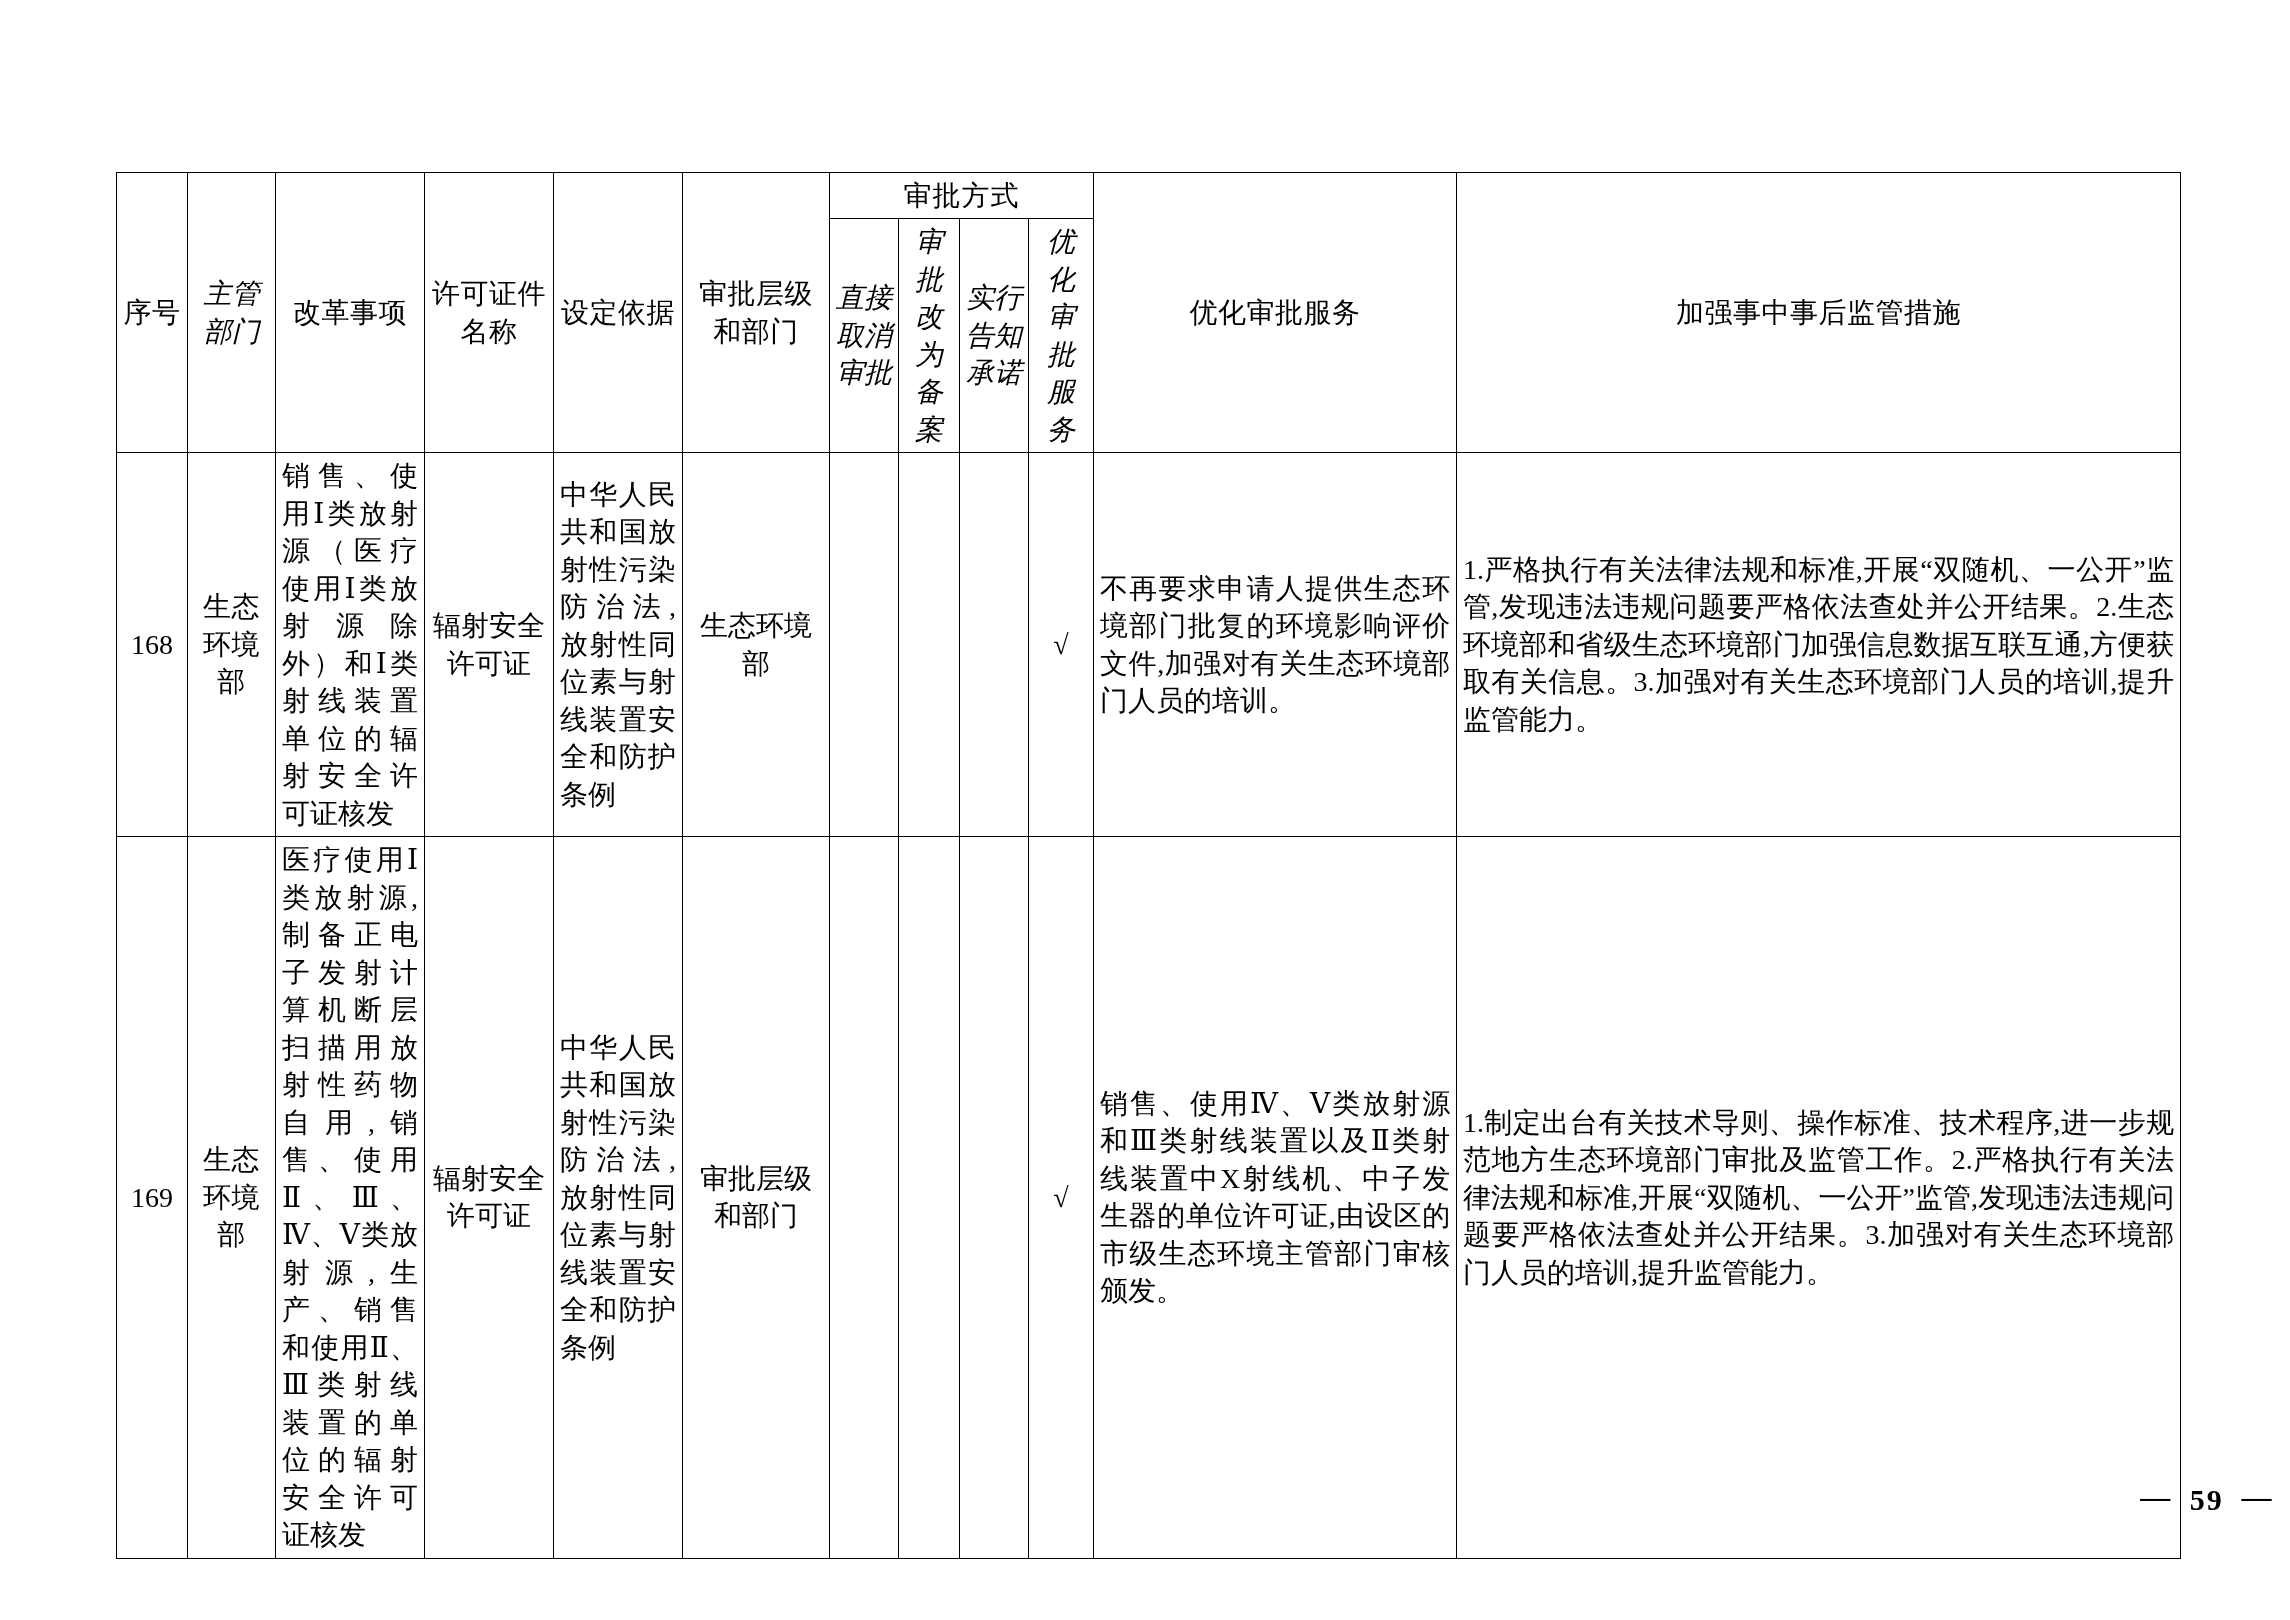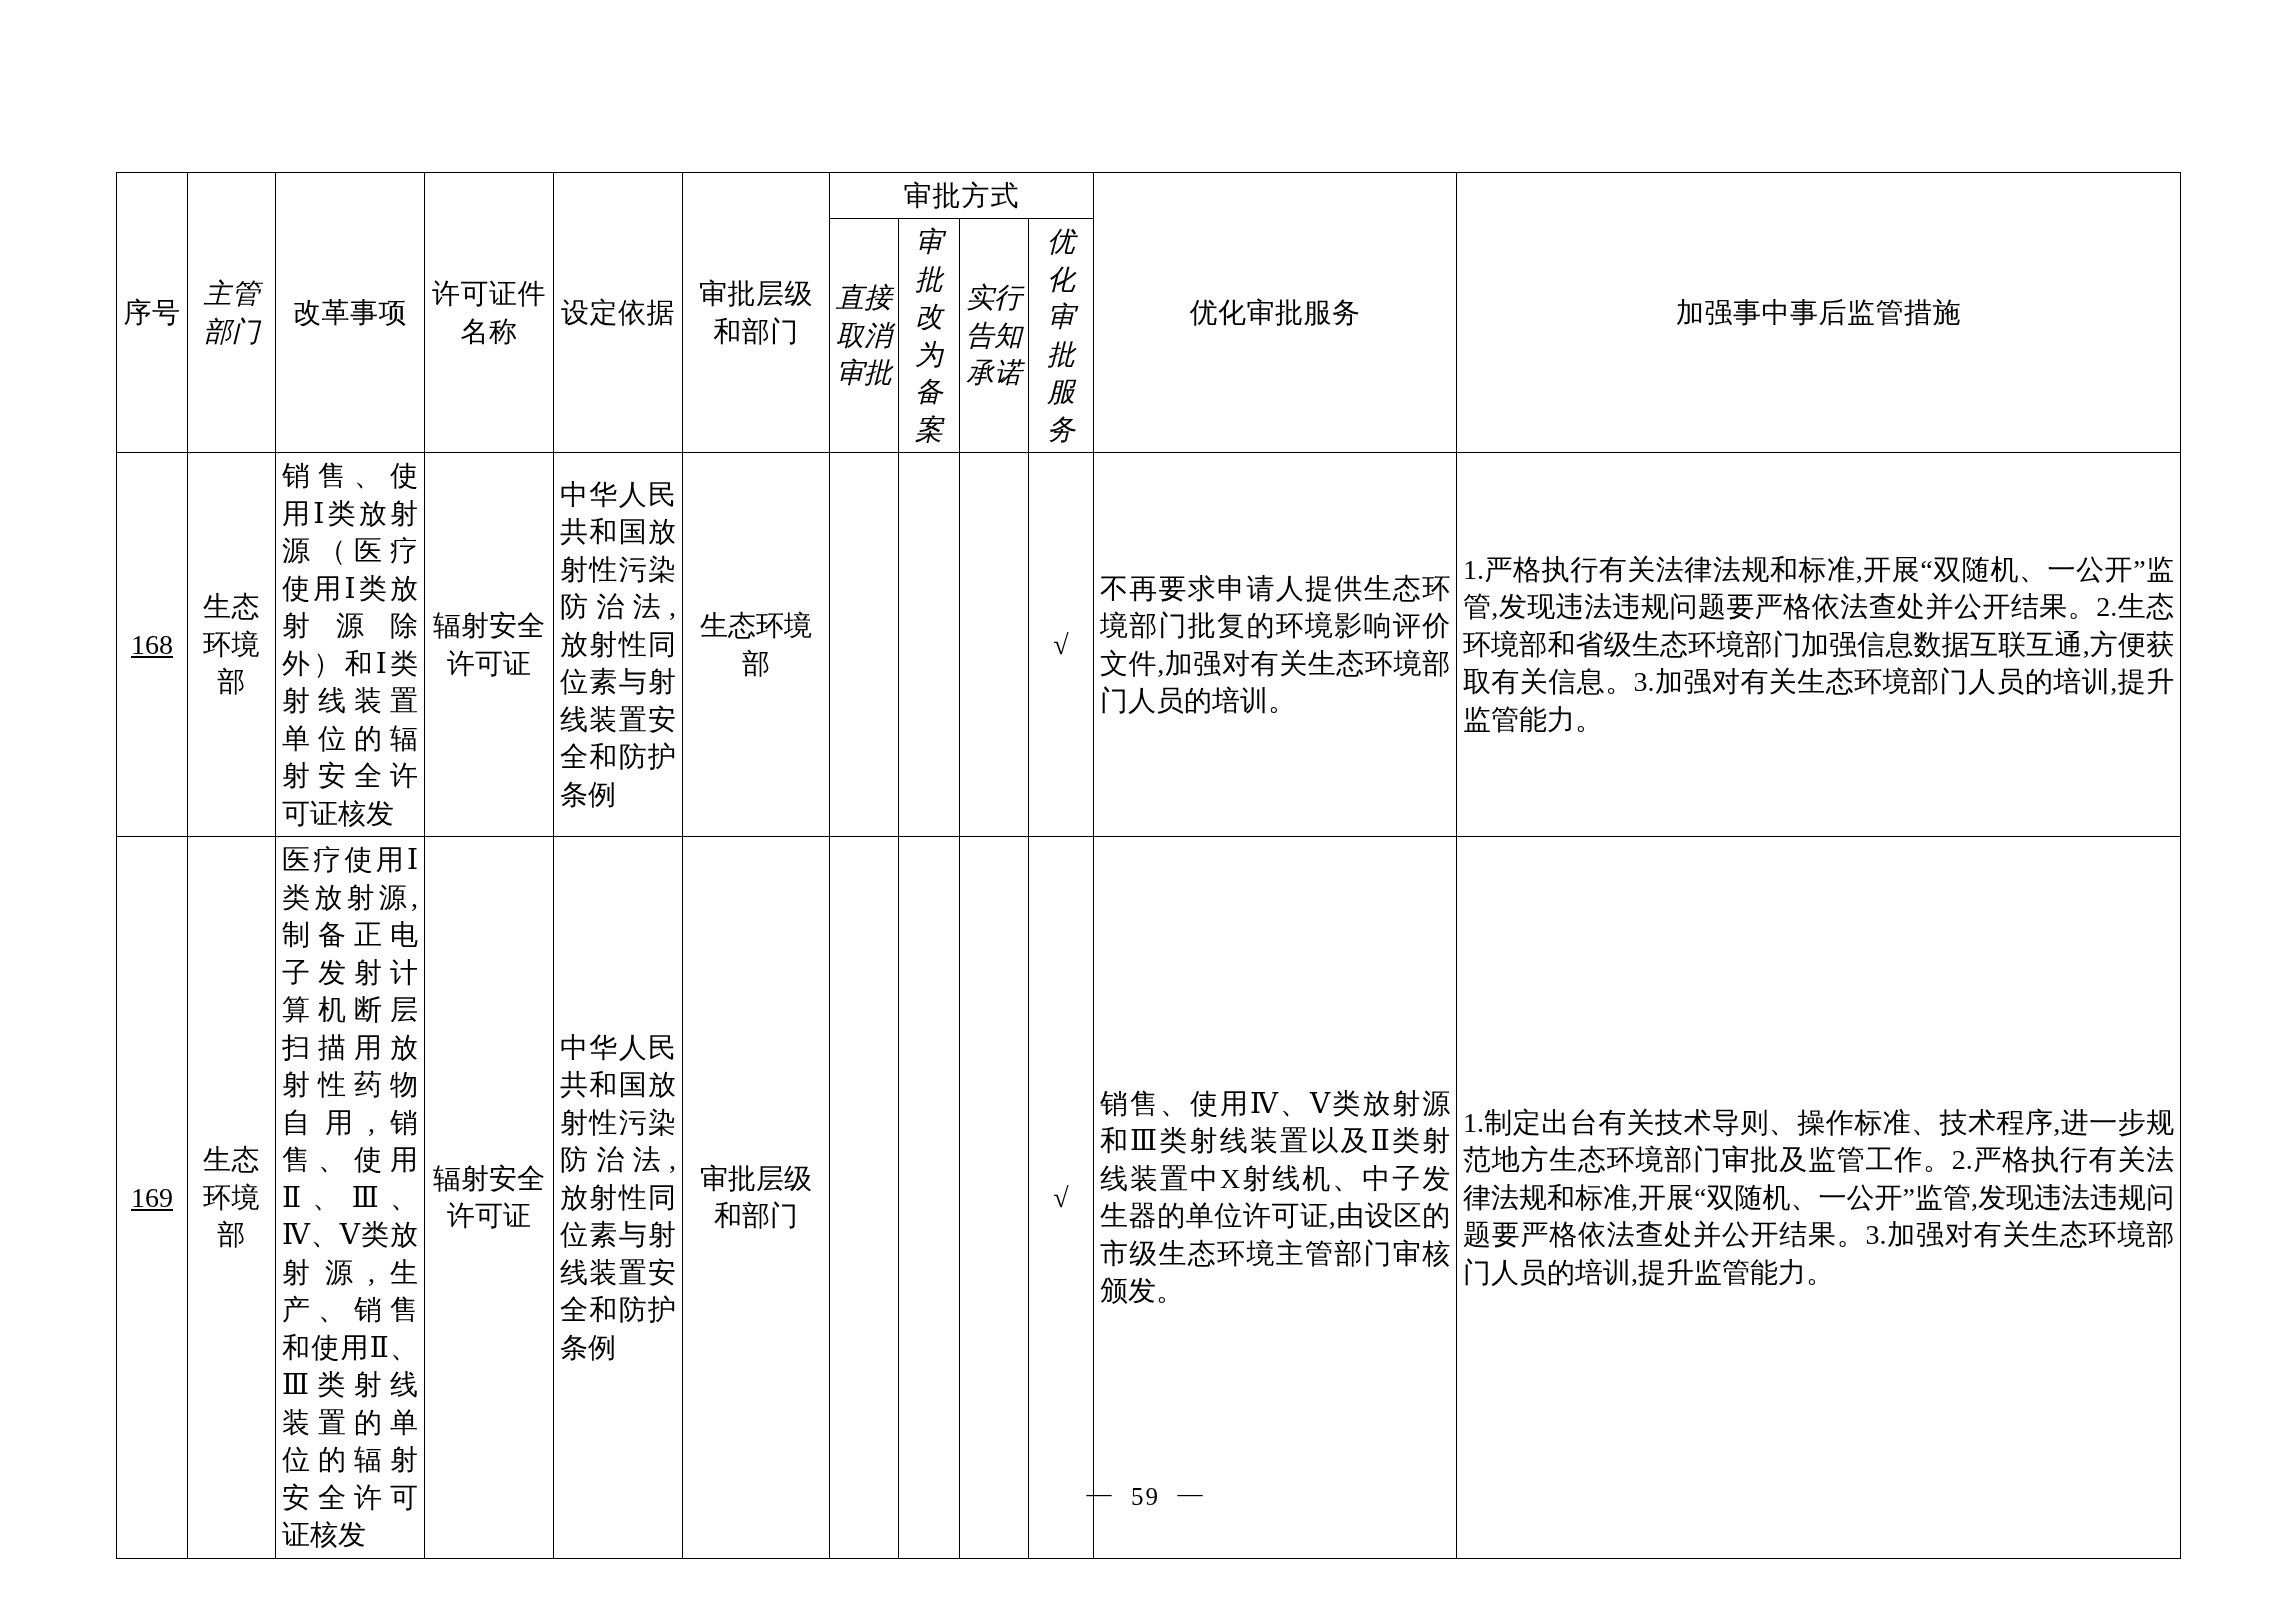--- a/index.html
+++ b/index.html
@@ -71,21 +71,20 @@
   col.c-a { width: 69px; }
   col.c-b { width: 61px; }
   col.c-c { width: 69px; }
   col.c-d { width: 65px; }
   col.c-measure { width: 363px; }
   col.c-super { width: 724px; }
 
   td.seq {
     text-align: center;
     font-size: 24.5px;
-    text-decoration: underline;
   }
   td.vert-narrow {
     text-align: center;
     font-size: 24.5px;
     line-height: 1.38;
     letter-spacing: 0.5px;
   }
   td.just {
     text-align: justify;
     text-align-last: left;
@@ -108,23 +107,24 @@
   td.check {
     text-align: center;
     font-size: 26.5px;
     vertical-align: middle;
   }
   .page-num {
     position: absolute;
     left: 0;
     top: 1480px;
     width: 2291px;
-    text-align: center;
-    font-size: 25px;
+    text-align: right;
+    font-size: 30px;
     letter-spacing: 2px;
+    font-weight: bold;
   }
   .page-num .dash {
     display: inline-block;
     margin: 0 17.6px;
     vertical-align: 2.9px;
   }
 </style>
 </head>
 <body>
 

